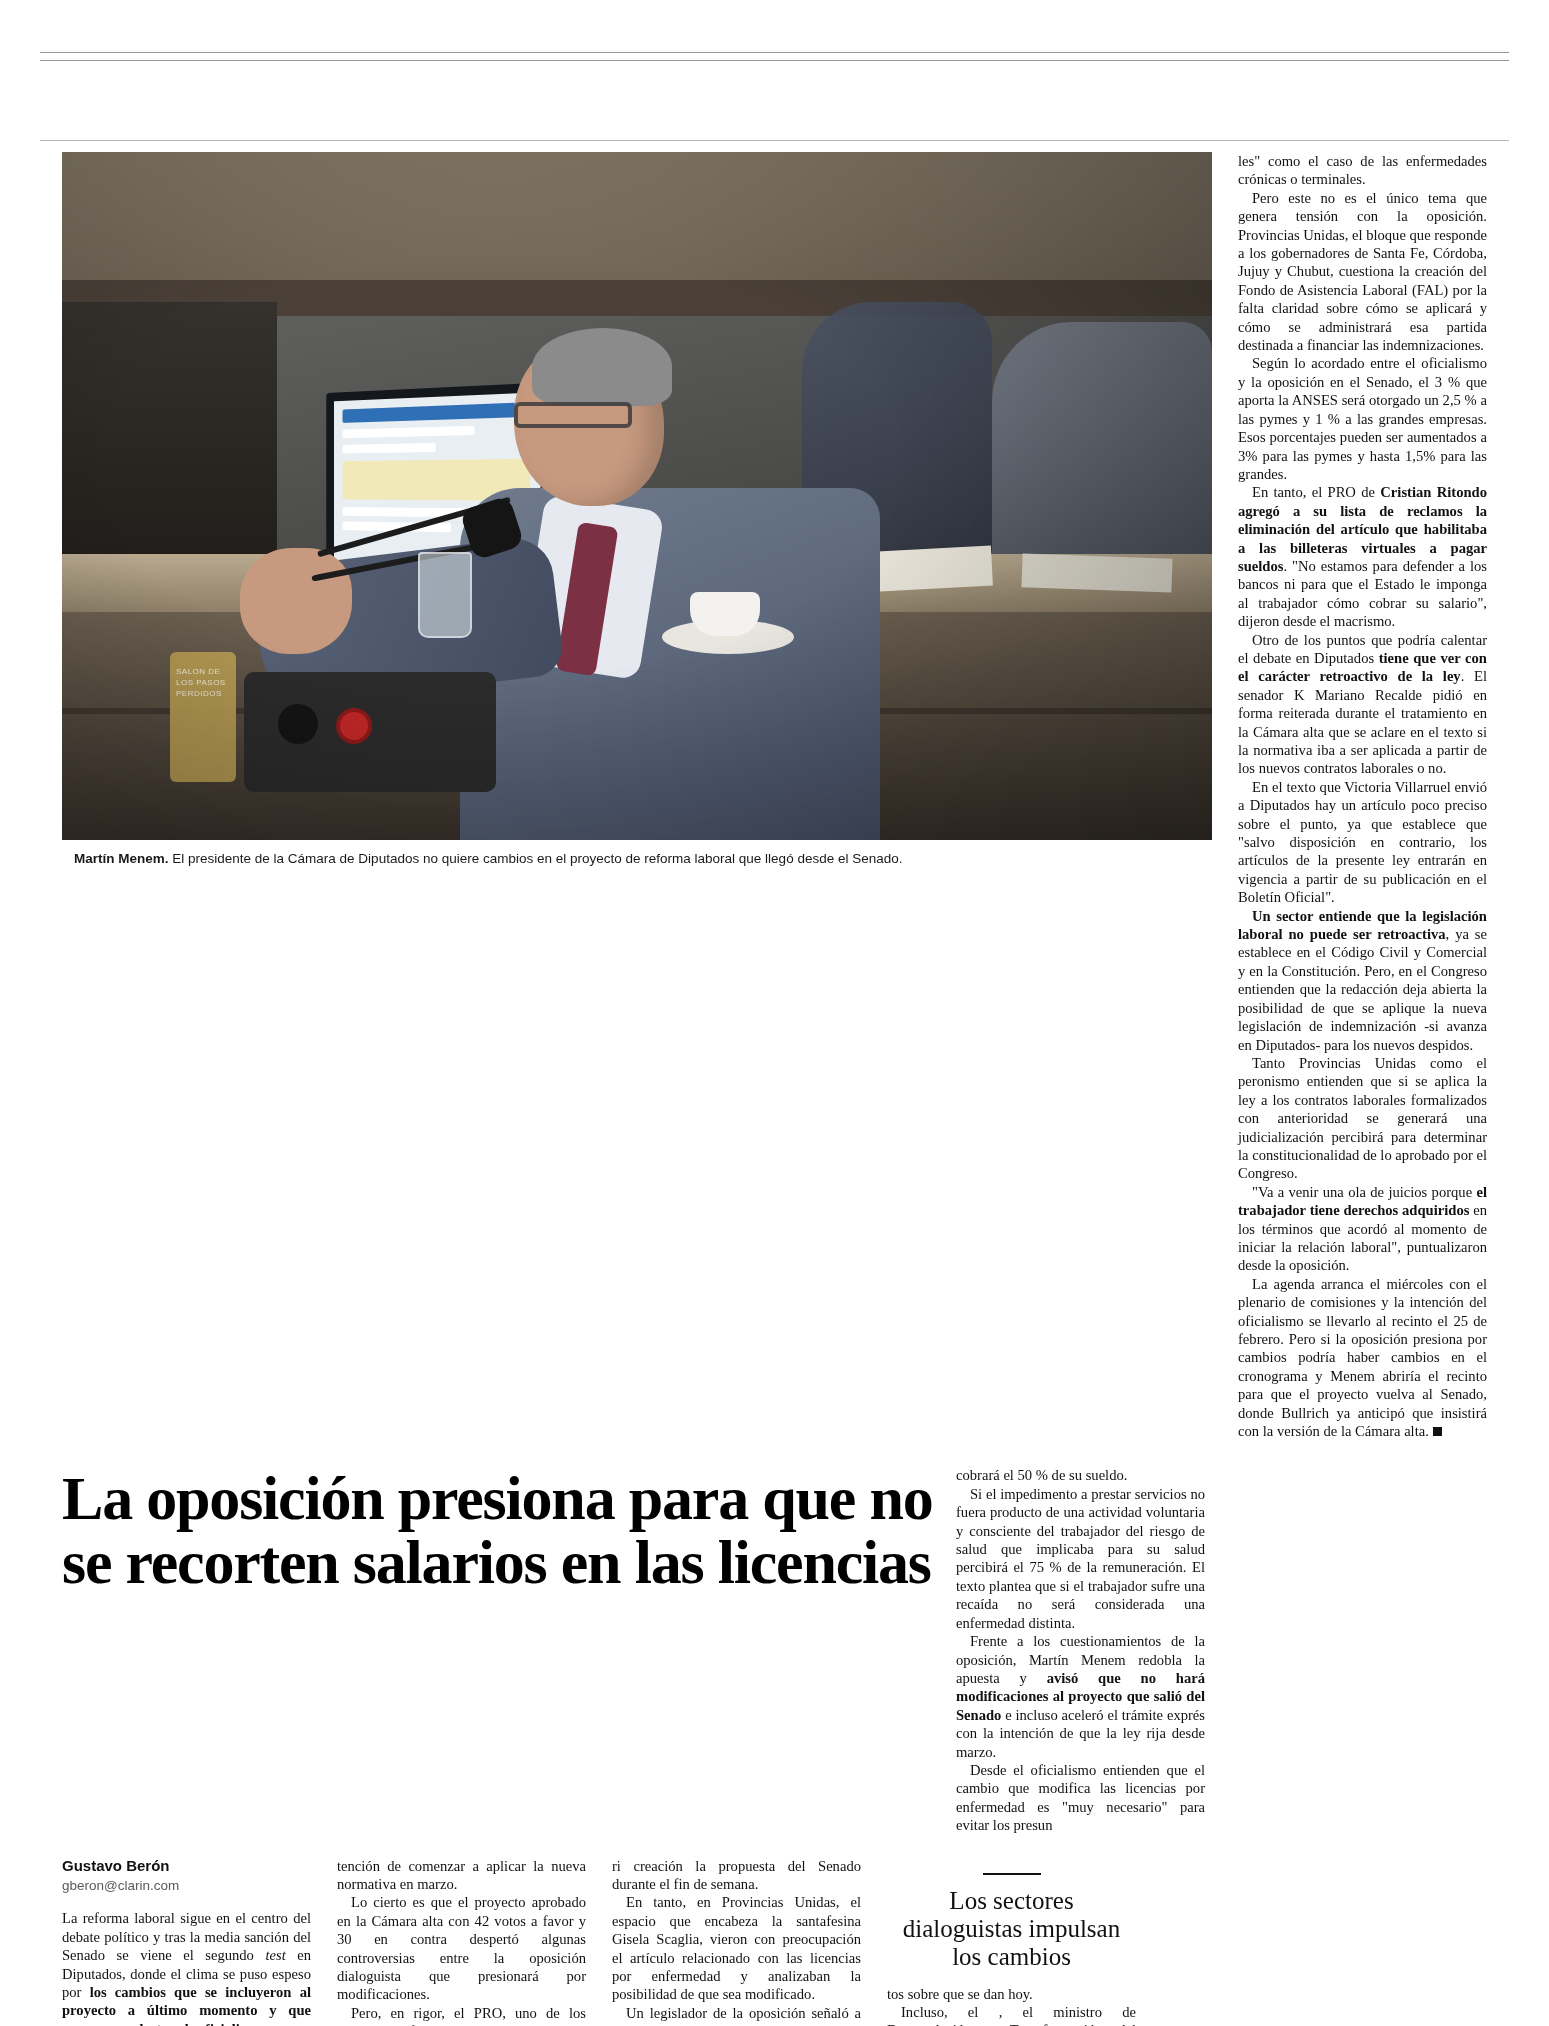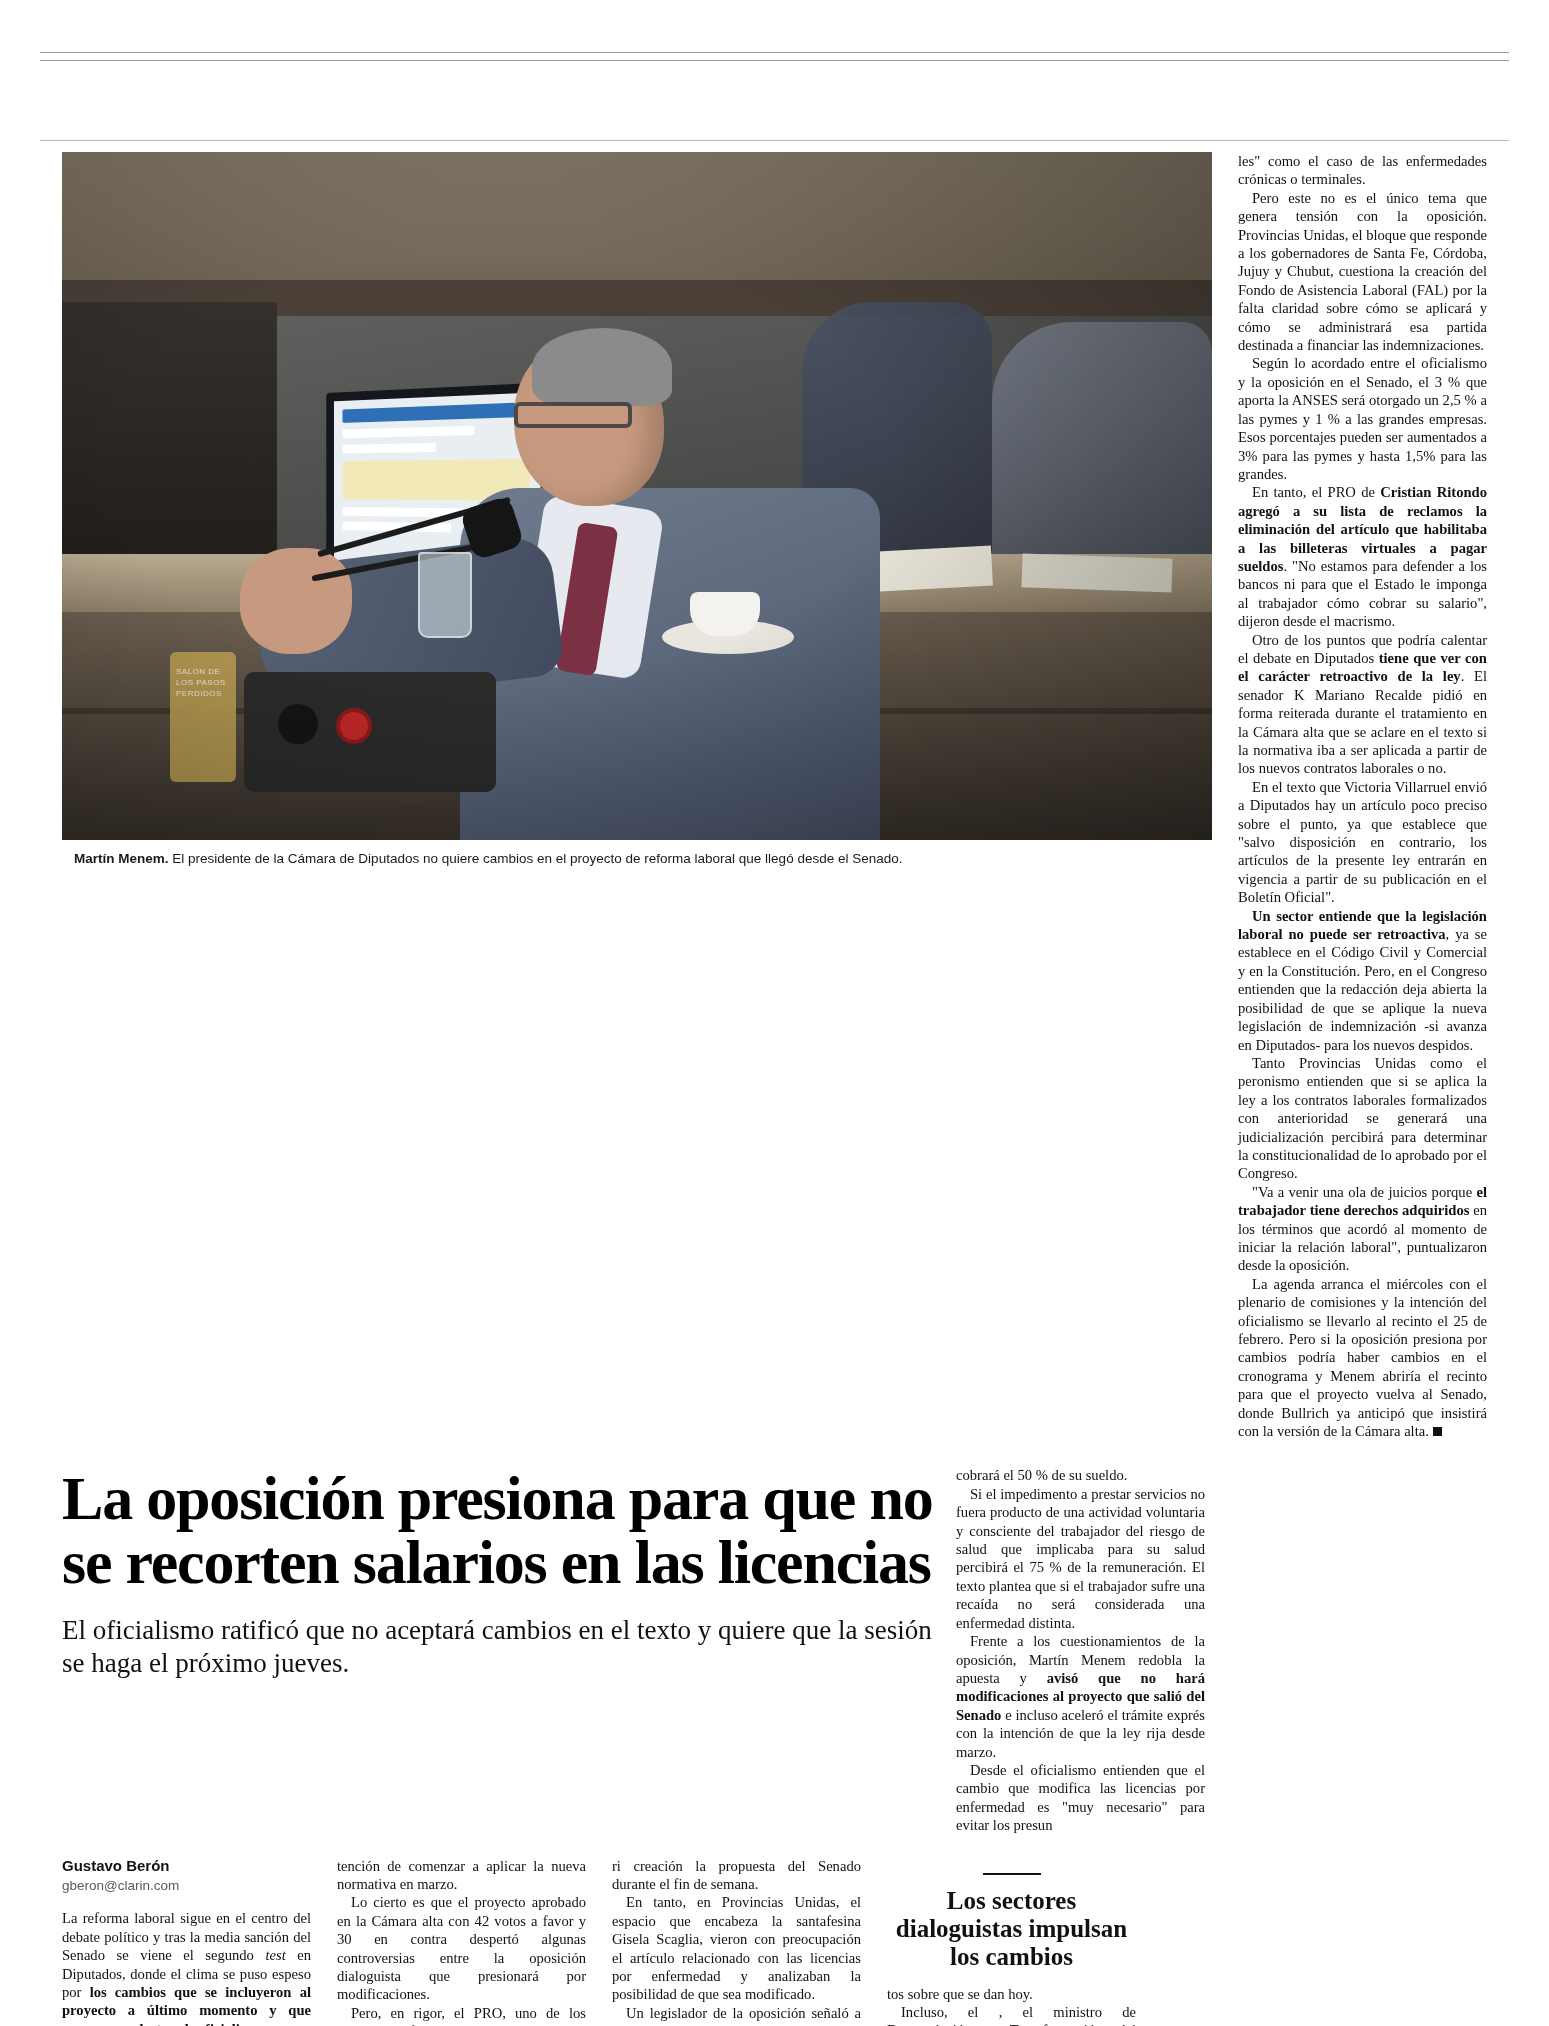--- a/index.html
+++ b/index.html
@@ -311,21 +311,21 @@
   .subhead-box {
     margin: 16px 0 14px;
     text-align: center;
   }
   .subhead-box .hr {
     width: 58px; height: 2px; background: #111; margin: 0 auto 12px;
   }
   .subhead-box h2 {
     margin: 0;
     font-family: "Liberation Serif", serif;
-    font-weight: bold;
+    font-weight: normal;
     font-size: 25px;
     line-height: 28px;
   }
   .endmark {
     display: inline-block;
     width: 9px; height: 9px;
     background: #111;
     margin-left: 4px;
     vertical-align: baseline;
   }
@@ -407,21 +407,20 @@
         <p><b>Un sector entiende que la legislación laboral no puede ser retroactiva</b>, ya se establece en el Código Civil y Comercial y en la Constitución. Pero, en el Congreso entienden que la redacción deja abierta la posibilidad de que se aplique la nueva legislación de indemnización -si avanza en Diputados- para los nuevos despidos.</p>
         <p>Tanto Provincias Unidas como el peronismo entienden que si se aplica la ley a los contratos laborales formalizados con anterioridad se generará una judicialización percibirá para determinar la constitucionalidad de lo aprobado por el Congreso.</p>
         <p>"Va a venir una ola de juicios porque <b>el trabajador tiene derechos adquiridos</b> en los términos que acordó al momento de iniciar la relación laboral", puntualizaron desde la oposición.</p>
         <p>La agenda arranca el miércoles con el plenario de comisiones y la intención del oficialismo se llevarlo al recinto el 25 de febrero. Pero si la oposición presiona por cambios podría haber cambios en el cronograma y Menem abriría el recinto para que el proyecto vuelva al Senado, donde Bullrich ya anticipó que insistirá con la versión de la Cámara alta.<span class="endmark"></span></p>
       </div>
     </div>
 
     <div class="mid">
       <div class="headzone">
         <h1>La oposición presiona para que no se recorten salarios en las licencias</h1>
-        <div class="subhead">El oficialismo ratificó que no aceptará cambios en el texto y quiere que la sesión se haga el próximo jueves.</div>
       </div>
       <div class="midcol">
         <p class="first">cobrará el 50 % de su sueldo.</p>
         <p>Si el impedimento a prestar servicios no fuera producto de una actividad voluntaria y consciente del trabajador del riesgo de salud que implicaba para su salud percibirá el 75 % de la remuneración. El texto plantea que si el trabajador sufre una recaída no será considerada una enfermedad distinta.</p>
         <p>Frente a los cuestionamientos de la oposición, Martín Menem redobla la apuesta y <b>avisó que no hará modificaciones al proyecto que salió del Senado</b> e incluso aceleró el trámite exprés con la intención de que la ley rija desde marzo.</p>
         <p>Desde el oficialismo entienden que el cambio que modifica las licencias por enfermedad es "muy necesario" para evitar los presun</p>
       </div>
       <div style="width:249px"></div>
     </div>
 

